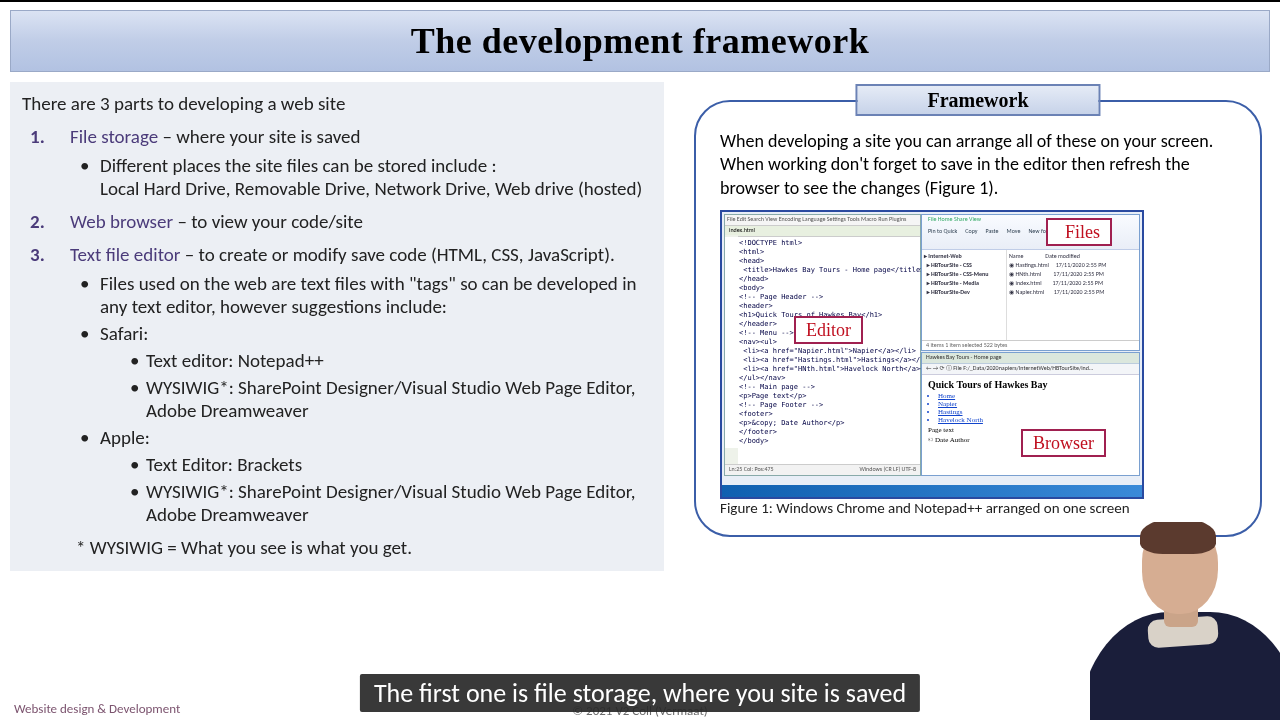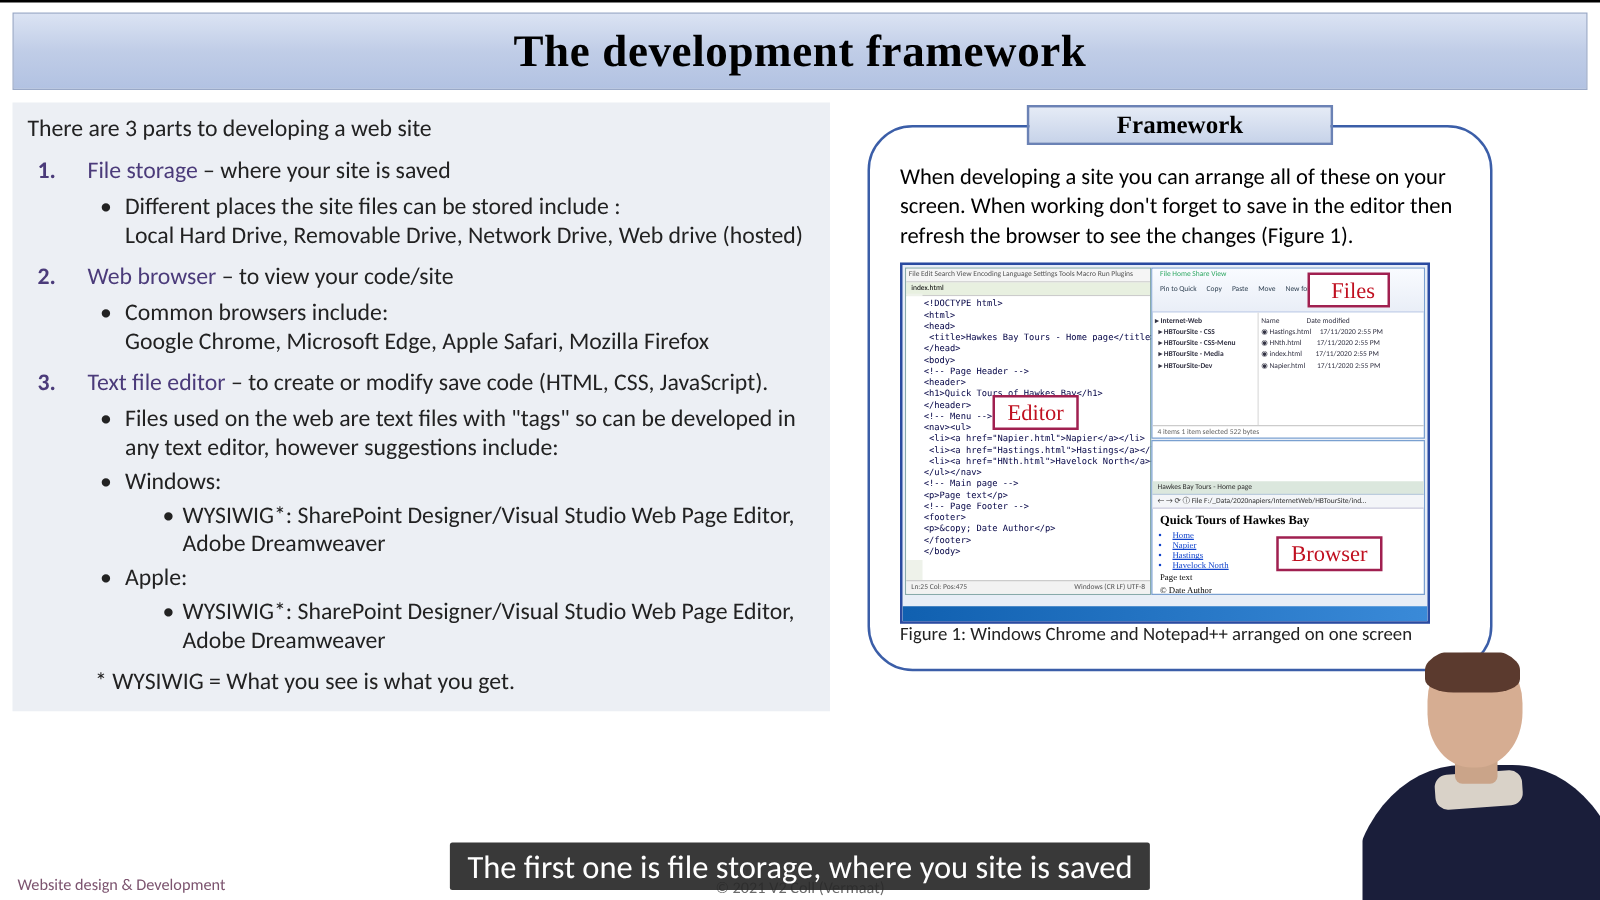--- a/index.html
+++ b/index.html
@@ -100,21 +100,21 @@
 ul.sub2 > li::before {
   content: "•";
   position: absolute;
   left: -16px;
 }
 .footnote {
   margin: 4px 0 0 54px;
   font-size: 19px;
 }
 .right-panel {
-  width: 500px;
+  width: 568px;
   position: relative;
 }
 .framework-box {
   position: relative;
   margin-top: 18px;
   border: 2px solid #3b5ea8;
   border-radius: 36px;
   padding: 28px 24px 18px 24px;
   background: #fff;
 }
@@ -273,21 +273,20 @@
   background: #fff;
   border: 1px solid #7aa0d0;
 }
 .sim-browser .tabbar {
   height: 10px;
   background: #dbe7dd;
   font-size: 6px;
   padding-left: 4px;
   color: #333;
   border-bottom: 1px solid #bcd;
-  margin-top: 32px;
 }
 .sim-browser .addrbar {
   height: 10px;
   background: #f3f5f8;
   font-size: 6px;
   padding-left: 4px;
   color: #333;
   border-bottom: 1px solid #ccd;
 }
 .sim-browser .page {
@@ -423,39 +422,37 @@
         <li>
           <span class="list-head">File storage</span><span> – where your site is saved</span>
           <ul class="sub">
             <li style="white-space:pre-line">Different places the site files can be stored include :
 Local Hard Drive, Removable Drive, Network Drive, Web drive (hosted)</li>
           </ul>
         </li>
 
         <li>
           <span class="list-head">Web browser</span><span> – to view your code/site</span>
-          <ul class="sub">
-            <li style="white-space:pre-line">Common browsers include:
-Google Chrome, Microsoft Edge, Apple Safari, Mozilla Firefox</li>
-          </ul>
         </li>
 
         <li>
           <span class="list-head">Text file editor</span><span> – to create or modify save code (HTML, CSS, JavaScript).</span>
           <ul class="sub">
             <li>Files used on the web are text files with "tags" so can be developed in any text editor, however suggestions include:</li>
             <li>
-              <span>Windows:</span>
+              <span>Safari:</span>
               <ul class="sub2">
+                <li>Text editor: Notepad++</li>
                 <li>WYSIWIG*: SharePoint Designer/Visual Studio Web Page Editor, Adobe Dreamweaver</li>
               </ul>
             </li>
             <li>
               <span>Apple:</span>
               <ul class="sub2">
+                <li>Text Editor: Brackets</li>
                 <li>WYSIWIG*: SharePoint Designer/Visual Studio Web Page Editor, Adobe Dreamweaver</li>
               </ul>
             </li>
           </ul>
         </li>
       </ol>
       <div class="footnote">* WYSIWIG = What you see is what you get.</div>
     </div>
 
     <div class="right-panel">

